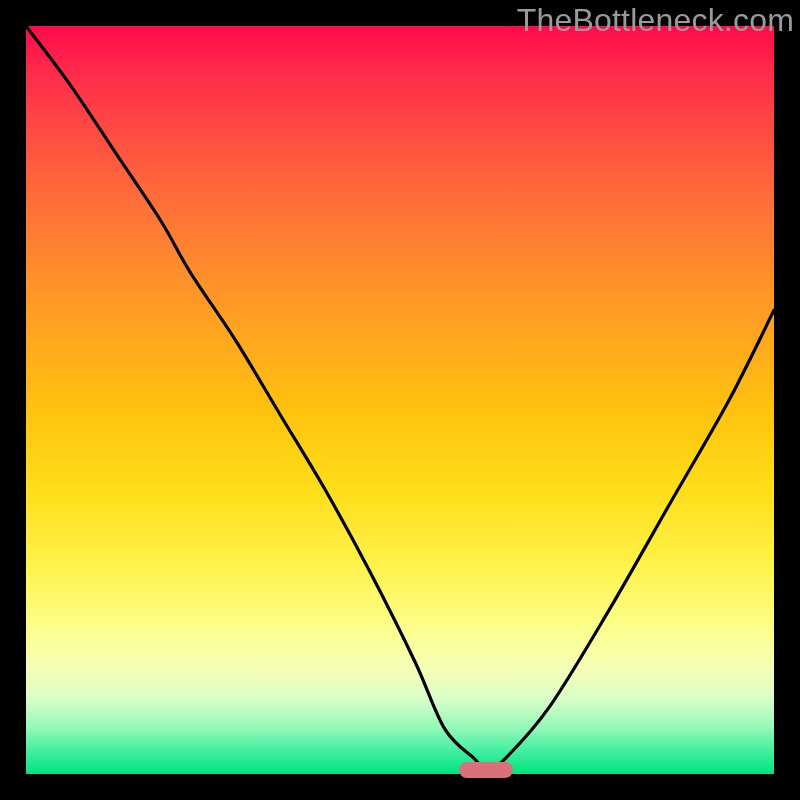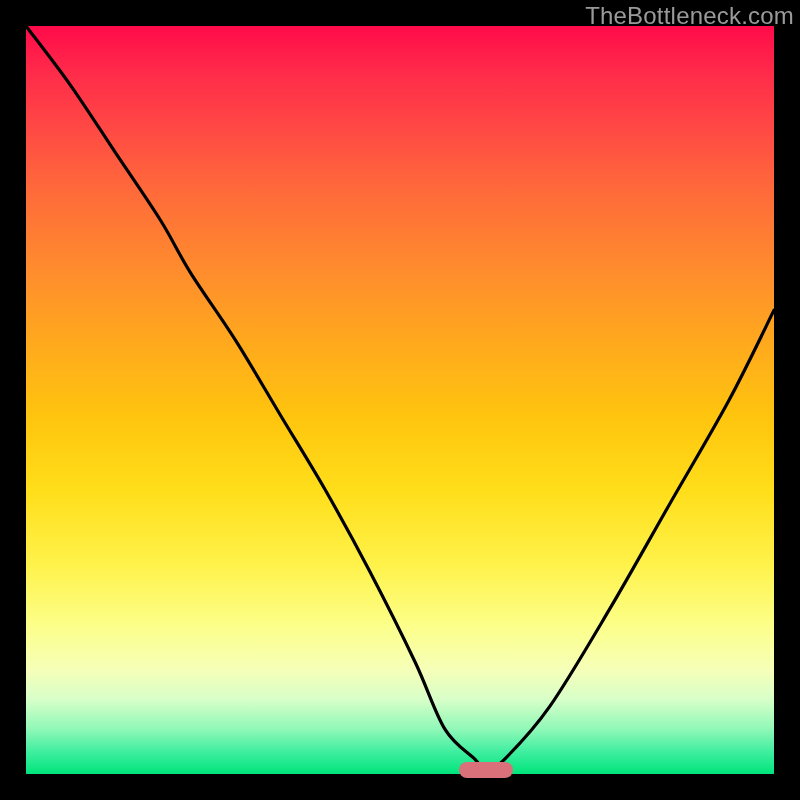--- a/index.html
+++ b/index.html
@@ -42,21 +42,21 @@
       #90f8b8 94%,
       #40eea0 97%,
       #00e47c 100%
     );
   }
   .watermark {
     position: absolute;
     top: 2px;
     right: 6px;
     color: #9a9a9a;
-    font-size: 24px;
+    font-size: 32px;
     letter-spacing: 0.2px;
     font-weight: 500;
     user-select: none;
   }
   svg.curve {
     position: absolute;
     left: 0;
     top: 0;
     width: 748px;
     height: 748px;

